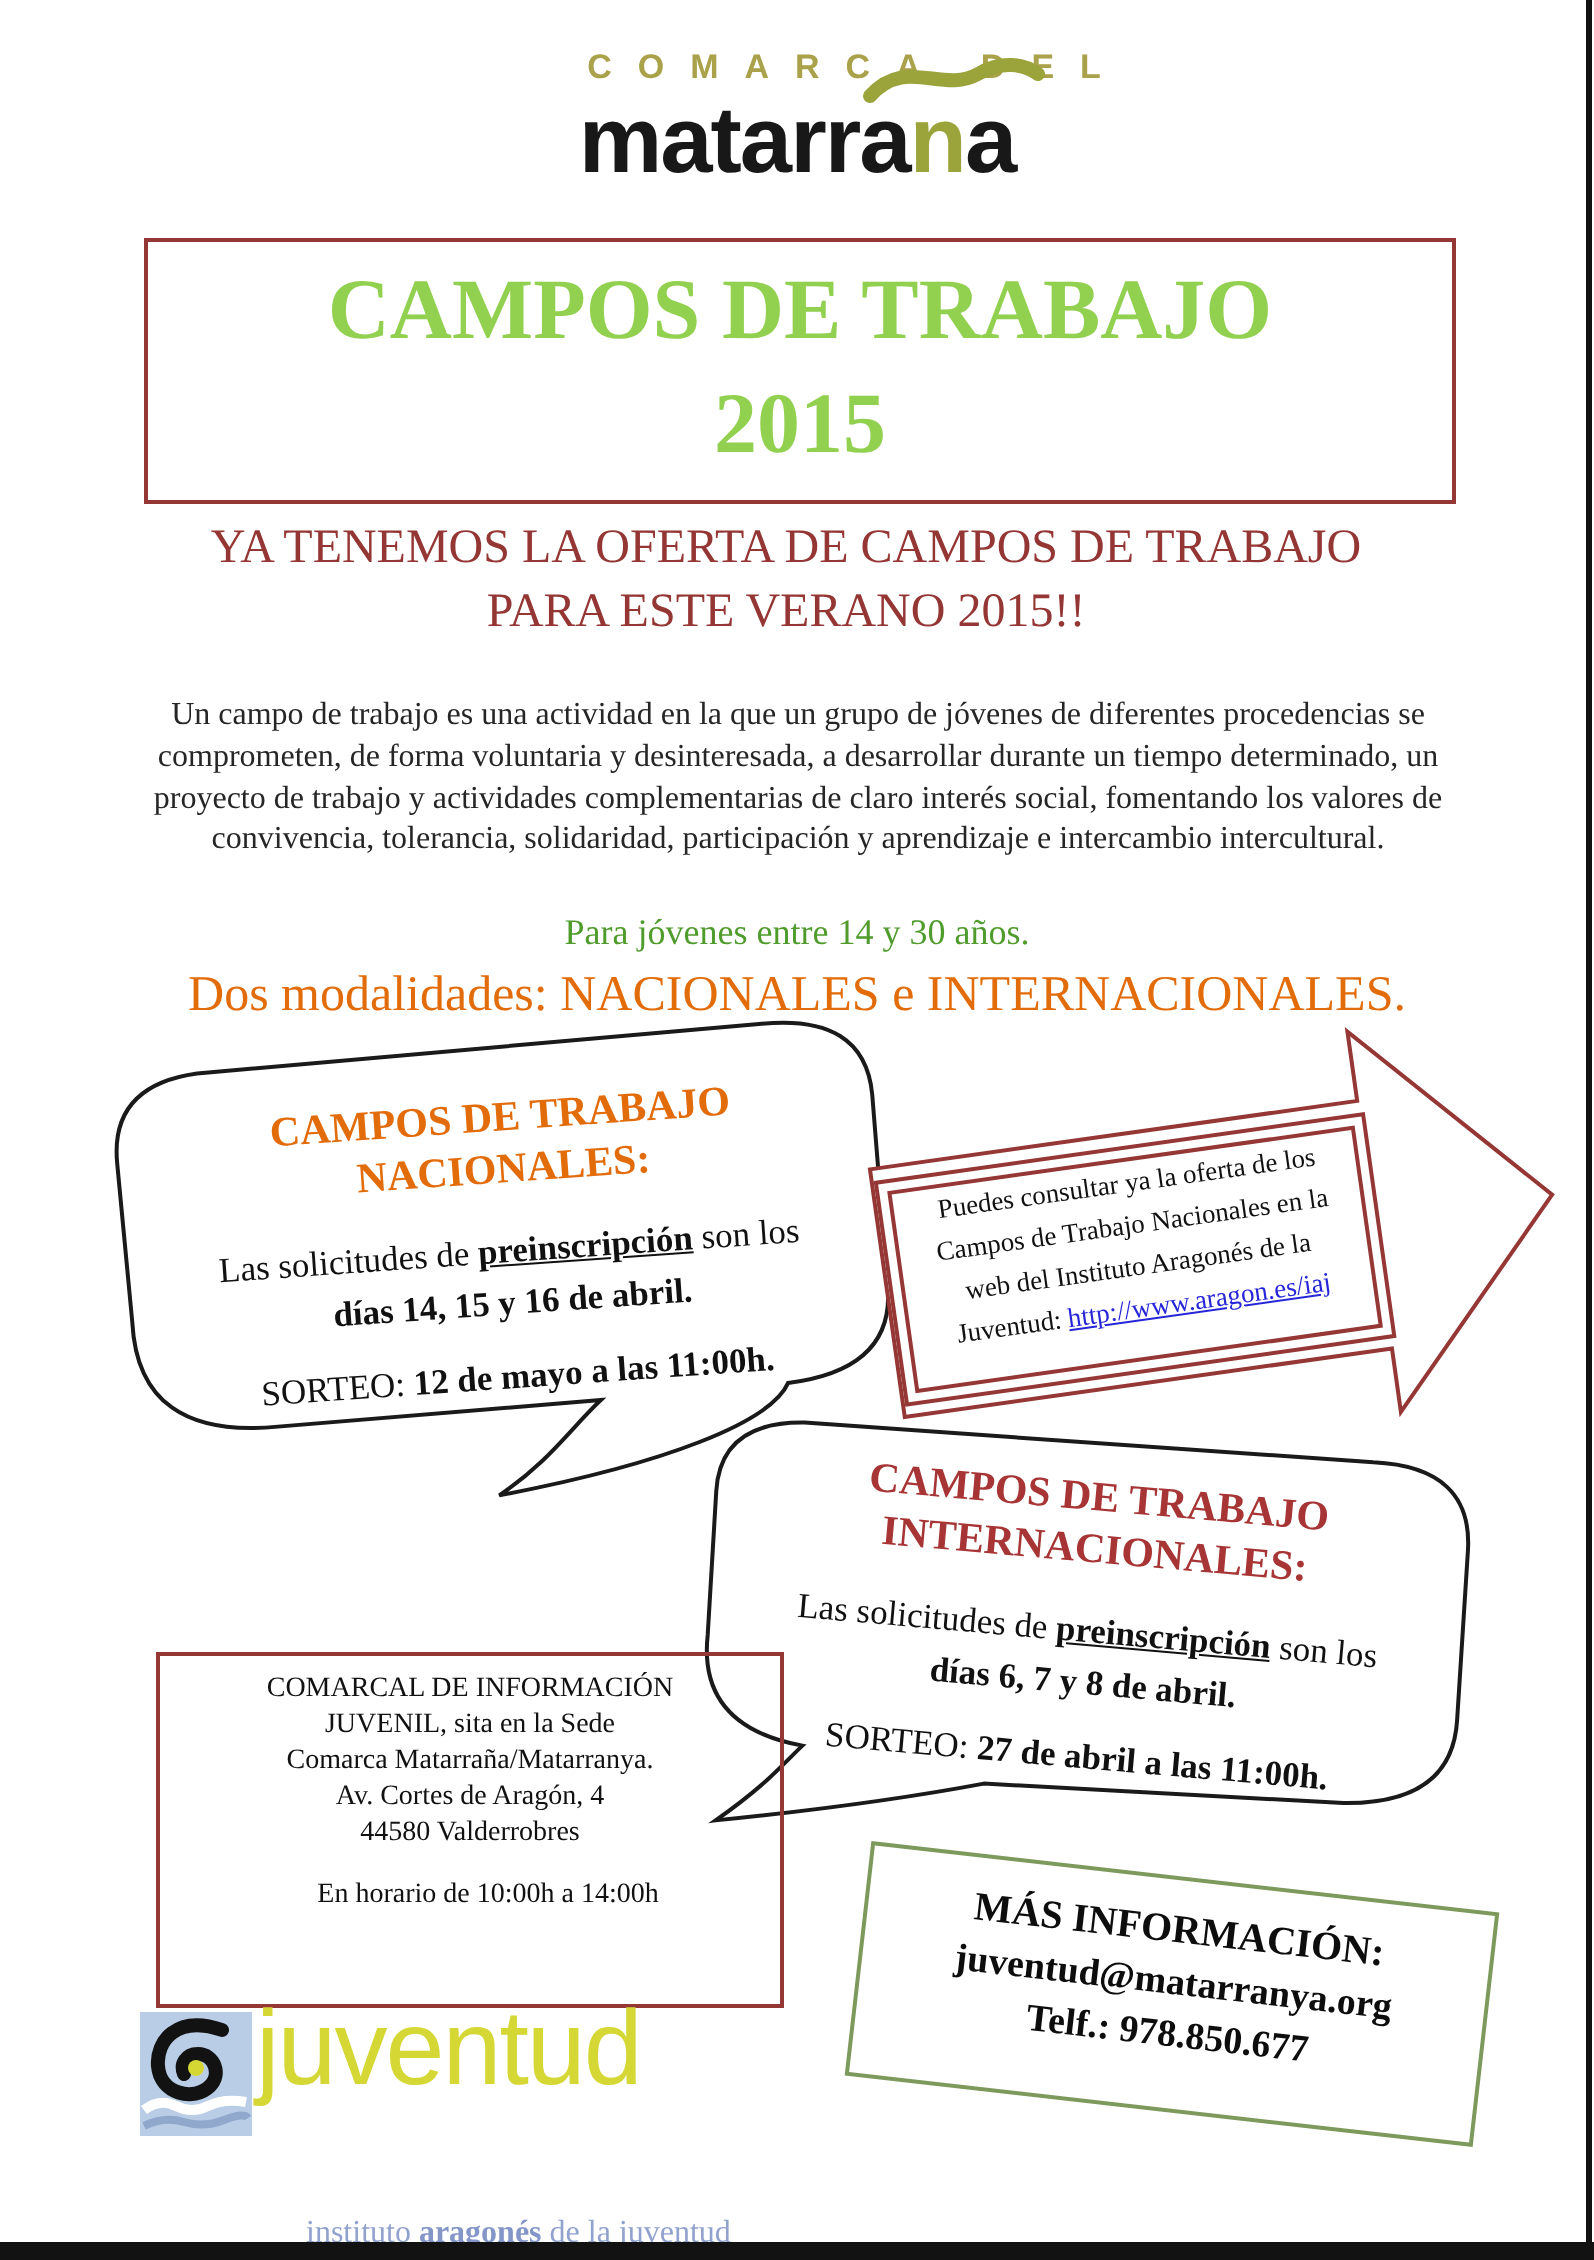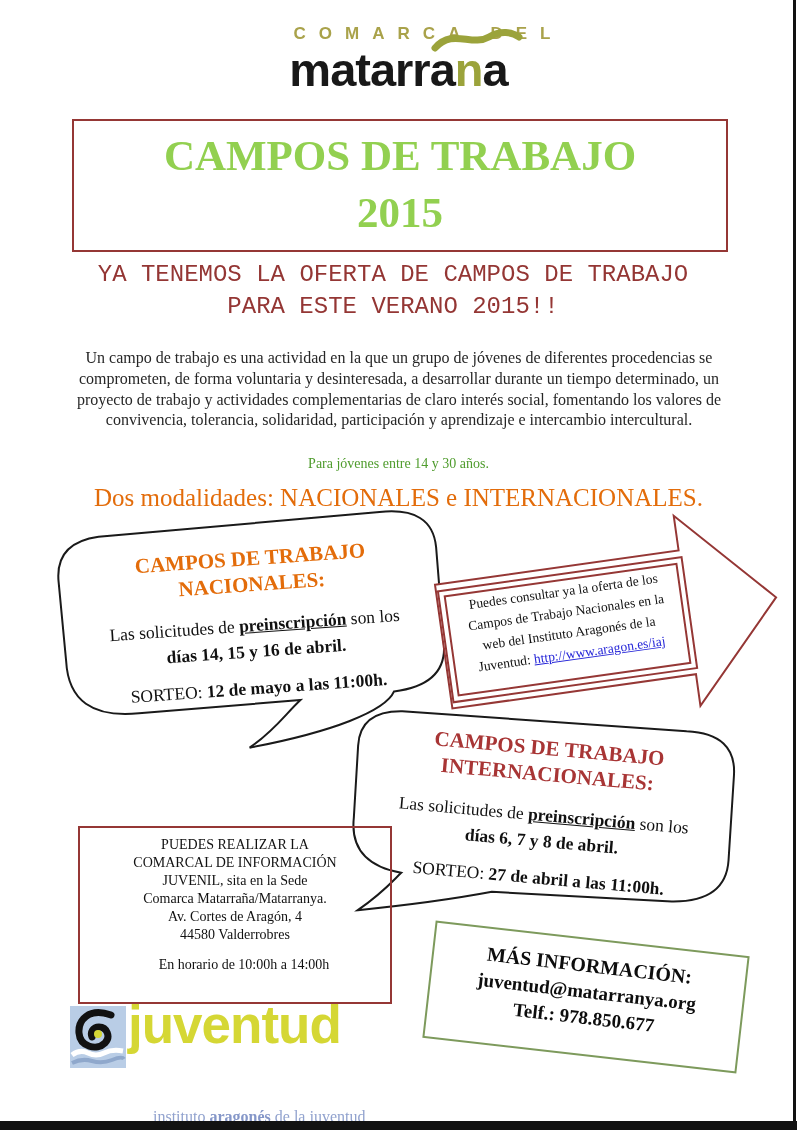--- a/index.html
+++ b/index.html
@@ -20,23 +20,23 @@
     font-size:47px;font-weight:700;color:#181818;letter-spacing:-1px;}
   .enye{position:relative;color:#9ba33b;display:inline-block;}
   .enye-swoosh{position:absolute;left:-24px;top:-16px;width:92px;height:26px;}
 
   
   .title-box{left:72px;top:119px;width:652px;height:123px;border:2px solid #953735;
     padding-top:6px;}
   .title-box .l{font-size:43px;font-weight:bold;color:#92d050;line-height:1.33;text-align:center;}
 
   .announce{left:0;top:259px;width:786px;text-align:center;color:#943634;
-    font-size:24px;line-height:1.32;font-family:Liberation Mono, monospace;}
+    font-size:24px;line-height:1.32;}
   .intro{left:58px;top:320px;width:682px;text-align:center;font-size:16px;line-height:1.3;color:#262626;margin-top:28px;}
-  .audience{left:0;top:456px;width:797px;text-align:center;font-size:14px;color:#4f9c2d;}
+  .audience{left:0;top:456px;width:797px;text-align:center;font-size:18px;color:#4f9c2d;}
   .modalities{left:0;top:484px;width:797px;text-align:center;font-size:25px;color:#e36c0a;}
 
   
   .bubble-text{position:absolute;left:0;top:0;width:100%;text-align:center;}
   .bub-head{font-size:21px;font-weight:bold;line-height:1.22;}
   .bub-body{font-size:17.5px;line-height:1.45;margin-top:16px;color:#111;}
   .bub-sorteo{font-size:17.5px;margin-top:14px;color:#111;}
   .ub{font-weight:bold;text-decoration:underline;}
   .b{font-weight:bold;}
 
@@ -61,21 +61,21 @@
 
   
   .info-box{left:428px;top:938px;width:312px;height:102px;border:2px solid #7d9a5c;
     transform:rotate(6.5deg);text-align:center;padding-top:12px;color:#0d0d0d;}
   .info-box .t{font-size:20px;font-weight:bold;line-height:1.35;}
   .info-box .l{font-size:19px;font-weight:bold;line-height:1.35;}
 
   
   .juv-icon{left:70px;top:1006px;width:56px;height:62px;}
   .juv-word{left:128px;top:996px;font-family:"Liberation Sans","DejaVu Sans",sans-serif;
-    font-size:53px;font-weight:700;color:#d5d734;letter-spacing:-1px;line-height:1.1;}
+    font-size:53px;font-weight:400;color:#d5d734;letter-spacing:-1px;line-height:1.1;}
   .juv-sub{left:153px;top:1108px;font-family:Liberation Serif, serif;
     font-size:16px;color:#91a2ce;}
   .juv-sub .b{color:#8496c8;}
 </style>
 </head>
 <body>
 
 <div class="page">
 
   <div class="abs brand-kicker">COMARCA DEL</div>
@@ -151,21 +151,20 @@
         <span>Las solicitudes de </span><span class="ub">preinscripción</span><span> son los</span><br>
         <span class="b">días 6, 7 y 8 de abril.</span>
       </div>
       <div class="bub-sorteo">
         <span>SORTEO: </span><span class="b">27 de abril a las 11:00h.</span>
       </div>
     </div>
   </div>
 
   <div class="abs office-box">
-    <div>PUEDES REALIZAR LA</div>
     <div>COMARCAL DE INFORMACIÓN</div>
     <div>JUVENIL, sita en la Sede</div>
     <div>Comarca Matarraña/Matarranya.</div>
     <div>Av. Cortes de Aragón, 4</div>
     <div>44580 Valderrobres</div>
     <div class="sched">En horario de 10:00h a 14:00h</div>
   </div>
 
   <div class="abs info-box">
     <div class="t">MÁS INFORMACIÓN:</div>

